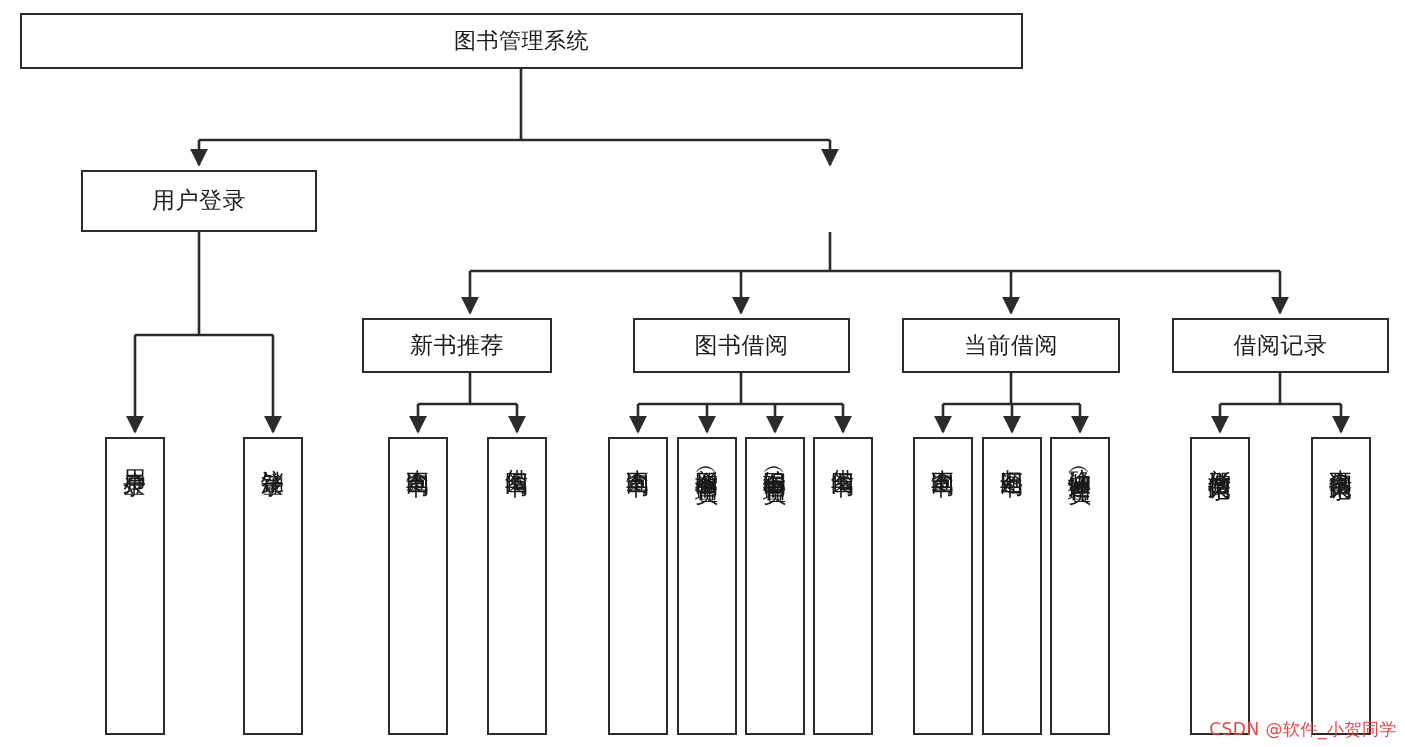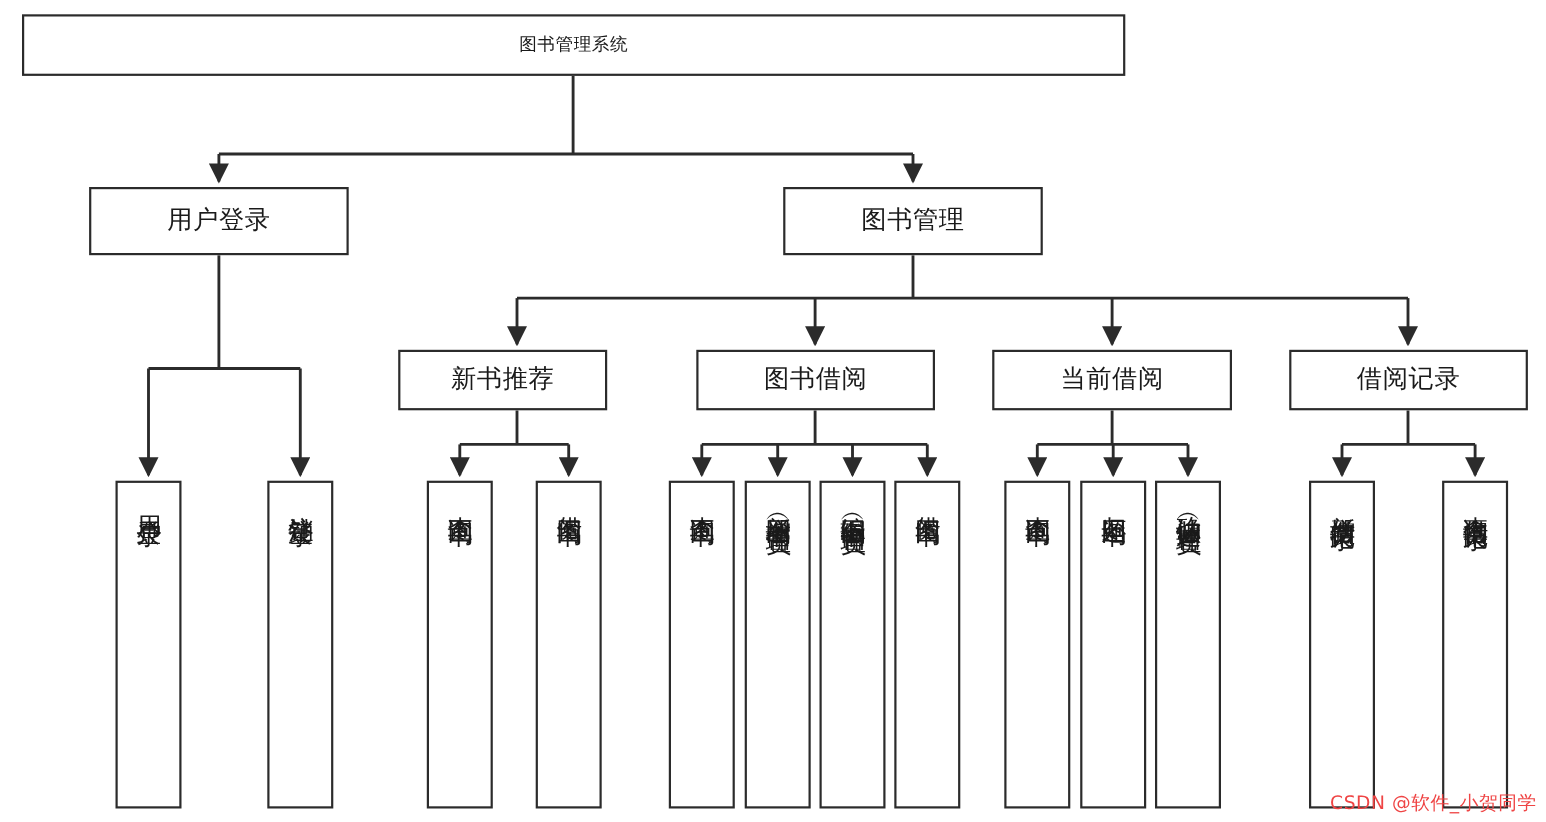--- a/index.html
+++ b/index.html
@@ -41,22 +41,21 @@
     text-align: center;
     line-height: 1.18;
     letter-spacing: 0.5px;
   }
   
   .node.horiz .node-label {
     writing-mode: horizontal-tb;
     font-size: 23px;
   }
   .node.root .node-label {
-    font-size: 16px;
-    font-family: Liberation Serif, serif;
+    font-size: 22px;
   }
   
   .node.vert {
     align-items: flex-start;
     justify-content: center;
     padding-top: 12px;
   }
   .node.vert .node-label {
     writing-mode: vertical-rl;
     text-orientation: upright;
@@ -131,23 +130,20 @@
     </g>
   </svg>
 
   <div class="node horiz root" style="left: 20px; top: 13px; width: 1003px; height: 56px;">
     <span class="node-label">图书管理系统</span>
   </div>
 
   <div class="node horiz" style="left: 81px; top: 170px; width: 236px; height: 62px;">
     <span class="node-label">用户登录</span>
   </div>
-  <div class="node horiz" style="left: 712px; top: 170px; width: 236px; height: 62px;">
-    <span class="node-label">图书管理</span>
-  </div>
 
   <div class="node horiz" style="left: 362px; top: 318px; width: 190px; height: 55px;">
     <span class="node-label">新书推荐</span>
   </div>
   <div class="node horiz" style="left: 902px; top: 318px; width: 218px; height: 55px;">
     <span class="node-label">当前借阅</span>
   </div>
   <div class="node horiz" style="left: 633px; top: 318px; width: 217px; height: 55px;">
     <span class="node-label">图书借阅</span>
   </div>

